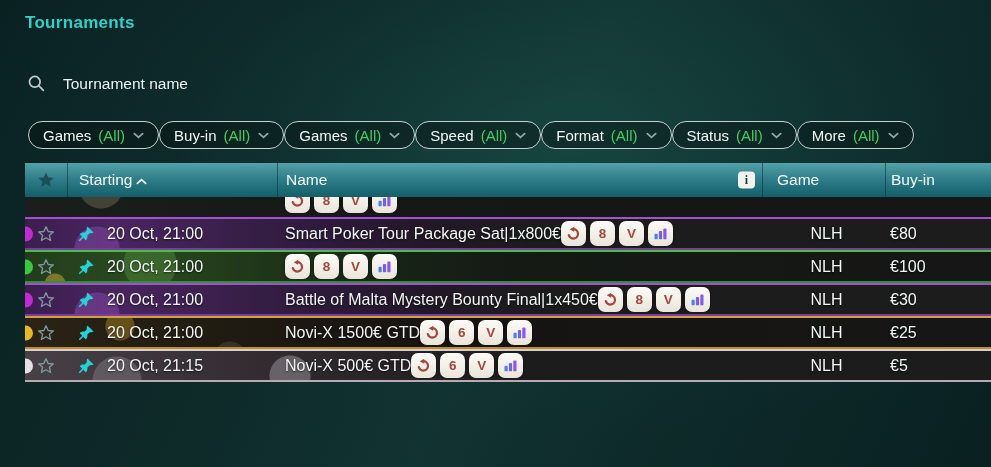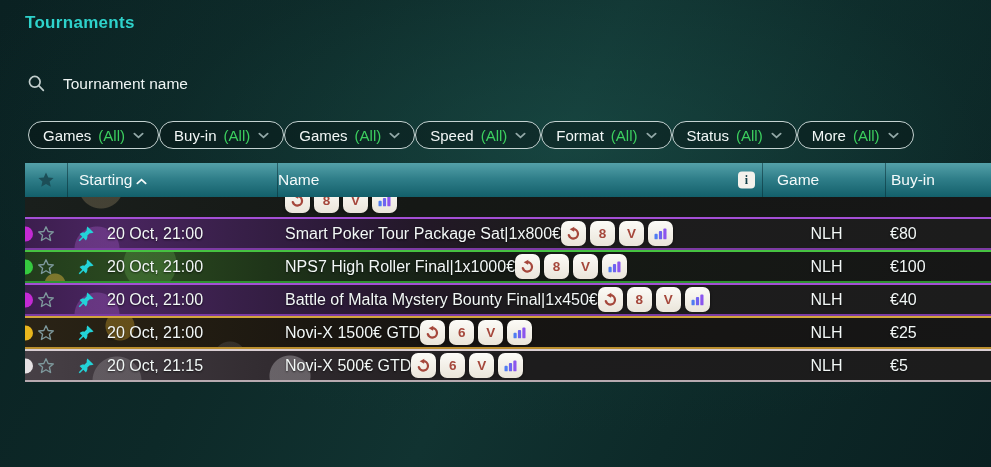--- a/index.html
+++ b/index.html
@@ -41,21 +41,21 @@
   .thead {
     display:grid; grid-template-columns:42px 210px 485px 123px 106px; height:34px;
     background:linear-gradient(180deg, #54a1a9 0%, #2e7d88 48%, #135f6a 100%);
   }
   .th { display:flex; align-items:center; color:#f4fafa; font-size:15.5px; }
   .th + .th { border-left:1px solid rgba(8,45,52,.55); }
   .th-star { justify-content:center; }
   .th-star svg { width:18px; height:18px; }
   .th-start { padding-left:11px; gap:4px; }
   .th-start .caret { width:11px; height:7px; margin-top:2px; }
-  .th-name { position:relative; }
+  .th-name { padding-left:8px; position:relative; }
   .info-chip {
     position:absolute; right:7px; top:50%; transform:translateY(-50%);
     width:17px; height:17px; border-radius:4px; background:#f4f2ec;
     color:#123f47; font-weight:700; font-size:12px; font-family:"Liberation Serif", serif;
     display:flex; align-items:center; justify-content:center; cursor:pointer;
   }
   .th-game { padding-left:14px; }
   .th-buyin { padding-left:5px; }
 
   .row {
@@ -285,21 +285,20 @@
         <path d="M10 2 L12.4 7.2 L18.1 7.8 L13.8 11.5 L15.1 17.2 L10 14.2 L4.9 17.2 L6.2 11.5 L1.9 7.8 L7.6 7.2 Z"></path>
       </svg>
     </div>
     <div class="cell c-start">
       <svg class="pin" viewBox="0 0 20 20">
         <path fill="#23d3d8" d="M11.6 1.6 L18.4 8.4 C17.1 9.2 15.6 9.4 14.2 9.1 L11.5 11.8 C11.9 13.7 11.3 15.7 9.9 17.1 L7 14.2 L3.1 18.1 L1.9 16.9 L5.8 13 L2.9 10.1 C4.3 8.7 6.3 8.1 8.2 8.5 L10.9 5.8 C10.6 4.4 10.8 2.9 11.6 1.6 Z"></path>
       </svg>
       <span class="cell-text time">20 Oct, 21:00</span>
     </div>
     <div class="cell c-name">
-      <span class="cell-text tname">NPS7 High Roller Final|1x1000€</span>
       <div class="badges">
               <span class="badge">
                 <svg viewBox="0 0 16 16">
                   <path d="M7.6 3.4 a5 5 0 1 1 -4.6 6.4" fill="none" stroke="#a5473b" stroke-width="2.4" stroke-linecap="round"></path>
                   <path d="M8.9 0.7 L3.9 3.4 L8.6 6.1 Z" fill="#a5473b"></path>
                 </svg>
               </span>
               <span class="badge">8</span>
               <span class="badge">V</span>
               <span class="badge">
@@ -342,21 +341,21 @@
               <span class="badge">
                 <svg viewBox="0 0 16 16">
                   <rect x="1.6" y="8.2" width="3.4" height="6" rx="1" fill="#4f7cf2"></rect>
                   <rect x="6.3" y="5.4" width="3.4" height="8.8" rx="1" fill="#6e62f0"></rect>
                   <rect x="11" y="2.6" width="3.4" height="11.6" rx="1" fill="#8b55ee"></rect>
                 </svg>
               </span>
             </div>
     </div>
     <div class="cell c-game cell-text">NLH</div>
-    <div class="cell c-buyin cell-text">€40</div>
+    <div class="cell c-buyin cell-text">€30</div>
   </div>
 
   <div class="row t-gold">
     <span class="dot" style="background: rgb(233, 182, 29);"></span>
     <div class="cell c-star">
       <svg class="star" viewBox="0 0 20 20" fill="none" stroke="#7e999d" stroke-width="1.5" stroke-linejoin="round">
         <path d="M10 2 L12.4 7.2 L18.1 7.8 L13.8 11.5 L15.1 17.2 L10 14.2 L4.9 17.2 L6.2 11.5 L1.9 7.8 L7.6 7.2 Z"></path>
       </svg>
     </div>
     <div class="cell c-start">

